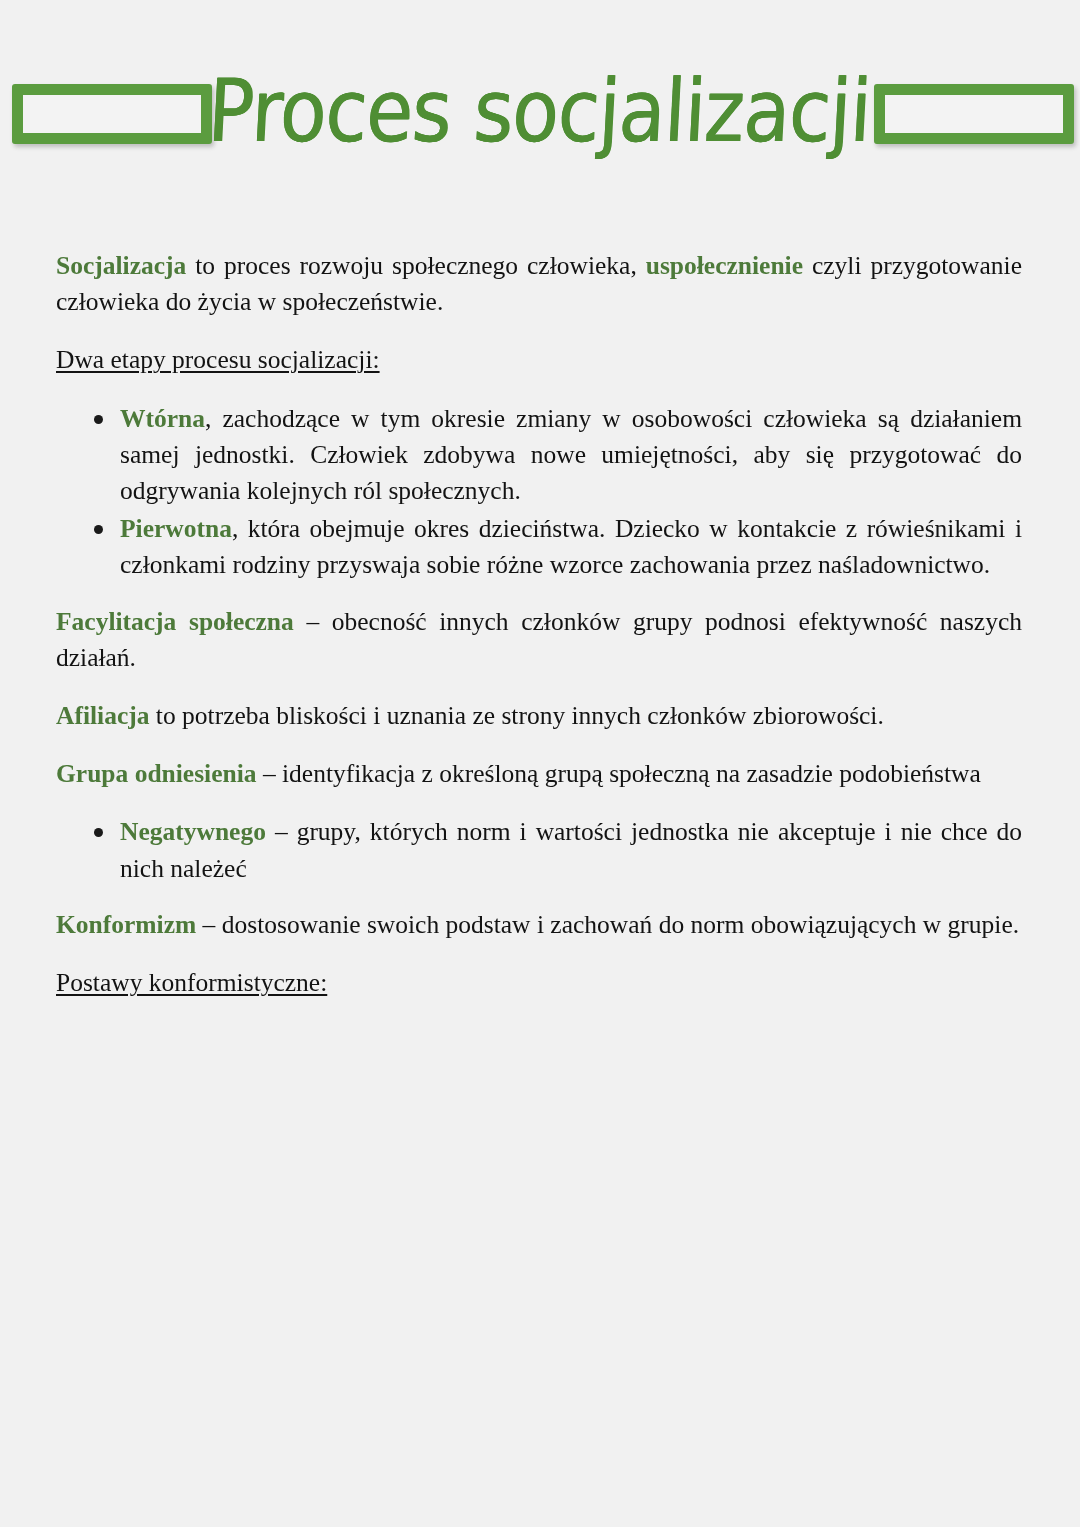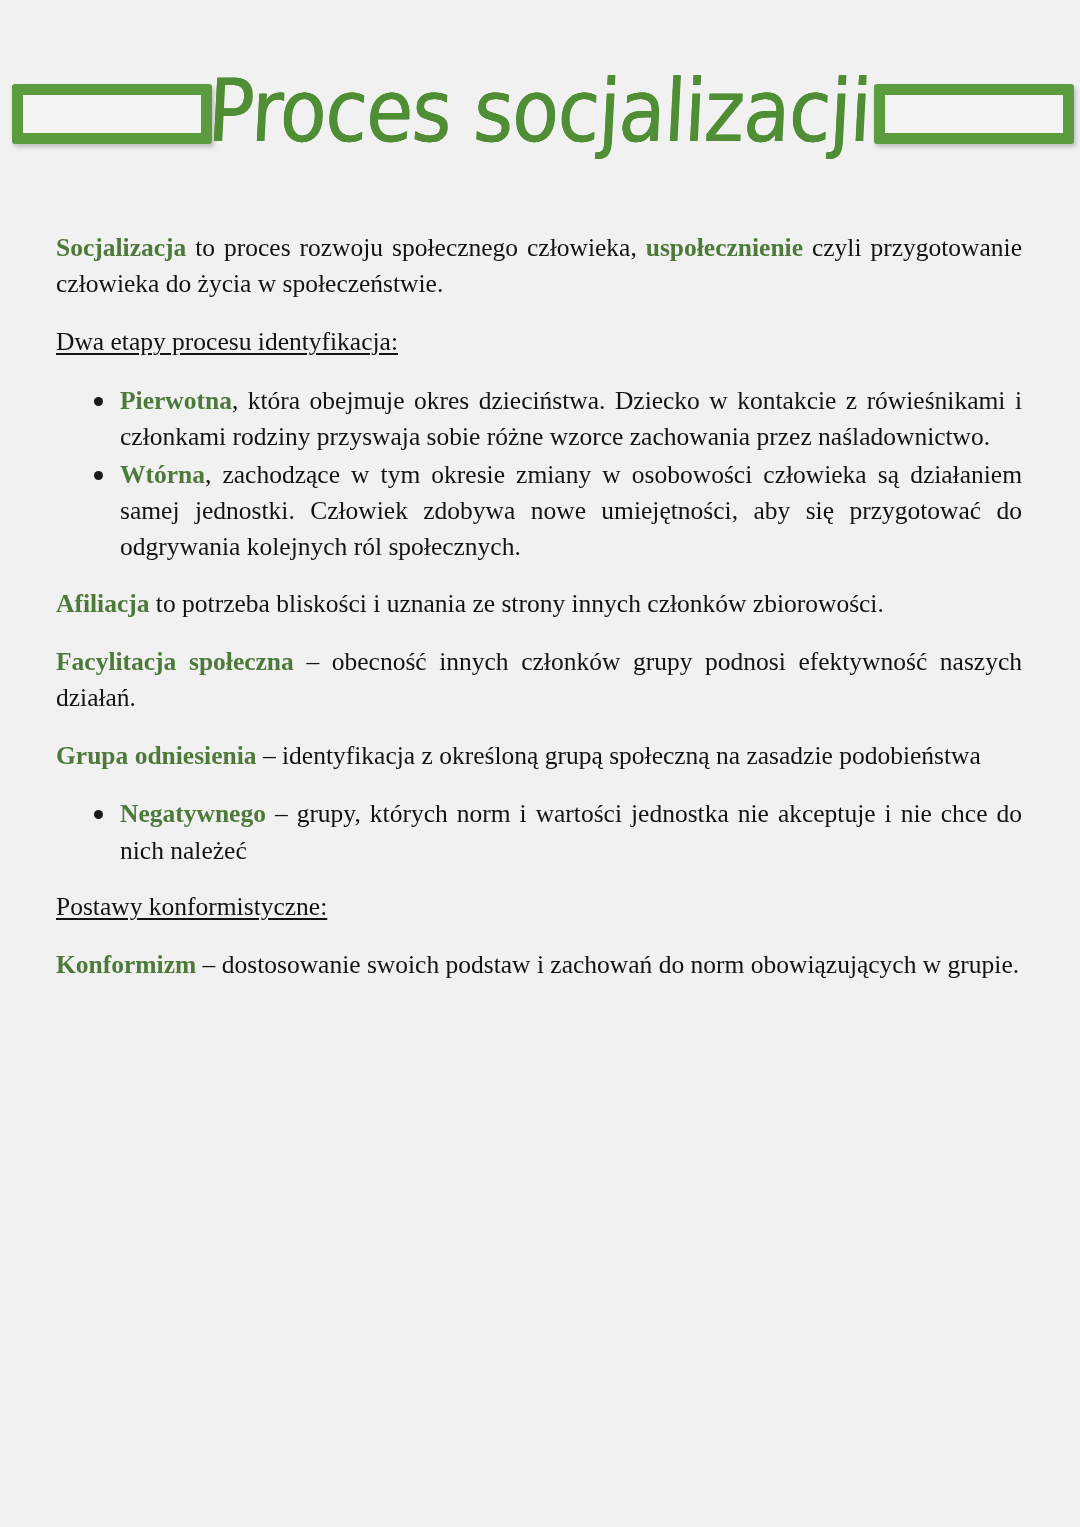--- a/index.html
+++ b/index.html
@@ -57,21 +57,21 @@
     transform-origin: left center;
     margin-left: -4px;
     margin-top: -6px;
     text-shadow: 0.7px 0 0 #4f8e34, 0 0.6px 0 #4f8e34;
   }
 
   
   .sheet {
     position: absolute;
     left: 56px;
-    top: 230px;
+    top: 248px;
     width: 966px;
   }
   p.para {
     margin: 0 0 22px 0;
     font-size: 25.5px;
     line-height: 1.42;
     text-align: justify;
     text-justify: inter-word;
   }
   .kw {
@@ -116,38 +116,38 @@
 <div class="title-band">
   <div class="title-box left"></div>
   <div class="title-text">Proces socjalizacji</div>
   <div class="title-box right"></div>
 </div>
 
 <div class="sheet">
 
   <p class="para"><span class="kw">Socjalizacja</span><span> to proces rozwoju społecznego człowieka, </span><span class="kw">uspołecznienie</span><span> czyli przygotowanie człowieka do życia w społeczeństwie.</span></p>
 
-  <p class="para"><span class="ul">Dwa etapy procesu identyfikacja:</span></p>
+  <p class="para"><span class="ul">Dwa etapy procesu socjalizacji:</span></p>
 
   <ul class="blist">
+    <li><span class="kw">Wtórna</span><span class="flow">, zachodzące w tym okresie zmiany w osobowości człowieka są działaniem samej jednostki. Człowiek zdobywa nowe umiejętności, aby się przygotować do odgrywania kolejnych ról społecznych.</span></li>
     <li><span class="kw">Pierwotna</span><span class="flow">, która obejmuje okres dzieciństwa. Dziecko w kontakcie z rówieśnikami i członkami rodziny przyswaja sobie różne wzorce zachowania przez naśladownictwo.</span></li>
-    <li><span class="kw">Wtórna</span><span class="flow">, zachodzące w tym okresie zmiany w osobowości człowieka są działaniem samej jednostki. Człowiek zdobywa nowe umiejętności, aby się przygotować do odgrywania kolejnych ról społecznych.</span></li>
   </ul>
 
 
 
+  <p class="para"><span class="kw">Facylitacja społeczna</span><span> – obecność innych członków grupy podnosi efektywność naszych działań.</span></p>
+
   <p class="para"><span class="kw">Afiliacja</span><span> to potrzeba bliskości i uznania ze strony innych członków zbiorowości.</span></p>
-
-  <p class="para"><span class="kw">Facylitacja społeczna</span><span> – obecność innych członków grupy podnosi efektywność naszych działań.</span></p>
 
   <p class="para"><span class="kw">Grupa odniesienia</span><span> – identyfikacja z określoną grupą społeczną na zasadzie podobieństwa</span></p>
 
 
   <ul class="blist">
     <li><span class="kw">Negatywnego</span><span class="flow"> – grupy, których norm i wartości jednostka nie akceptuje i nie chce do nich należeć</span></li>
   </ul>
 
+  <p class="para"><span class="kw">Konformizm</span><span> – dostosowanie swoich podstaw i zachowań do norm obowiązujących w grupie.</span></p>
+
   <p class="para"><span class="ul">Postawy konformistyczne:</span></p>
-
-  <p class="para"><span class="kw">Konformizm</span><span> – dostosowanie swoich podstaw i zachowań do norm obowiązujących w grupie.</span></p>
 
 
 </div>
 
 </body></html>

